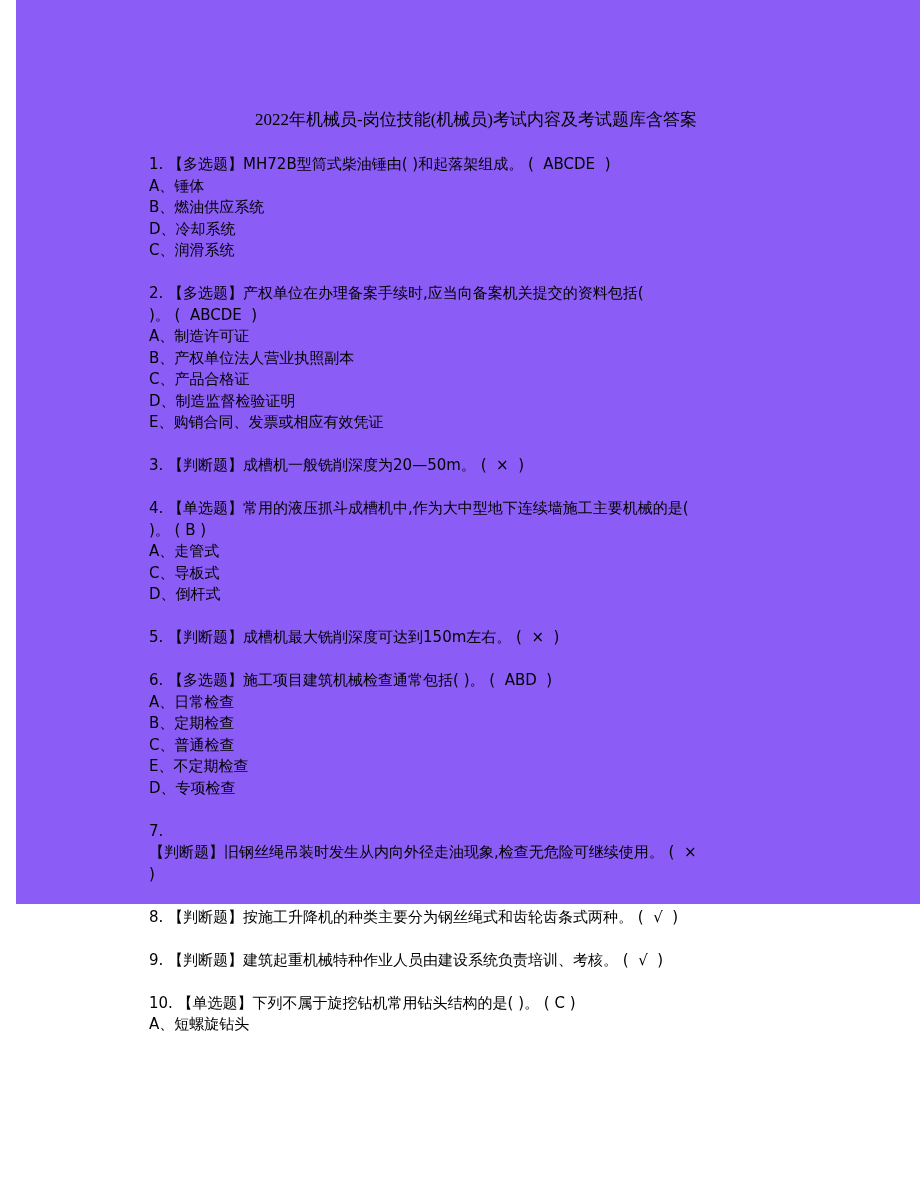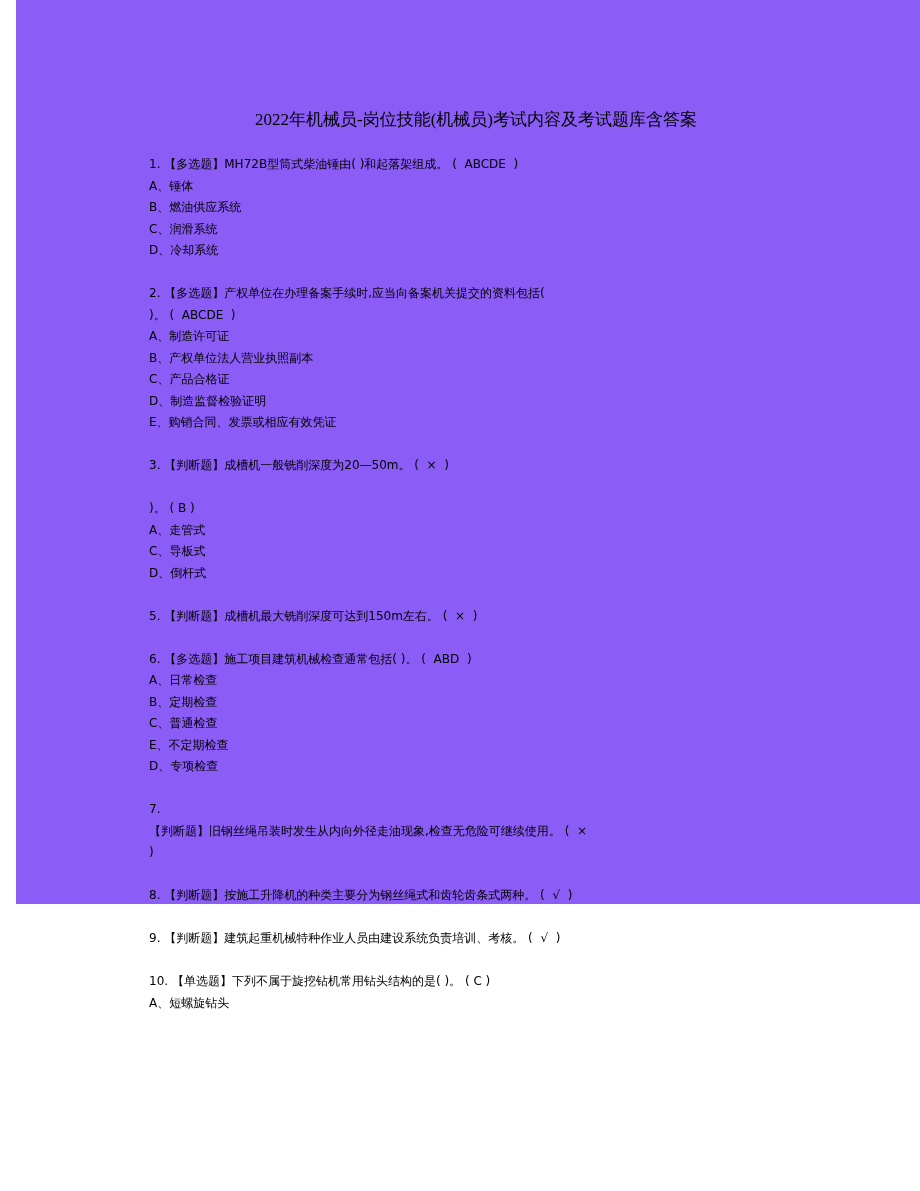--- a/index.html
+++ b/index.html
@@ -4,51 +4,52 @@
   <style>
     html, body { margin: 0; padding: 0; background: #ffffff; }
     body { width: 920px; height: 1191px; position: relative; overflow: hidden; color: #000; }
     .page { position: absolute; left: 16px; top: 0; width: 920px; height: 904px; background: #8b5cf6; }
     .title {
       position: absolute; left: 0; top: 108px; width: 920px; text-align: center;
       font-family: "Liberation Serif", "DejaVu Serif", serif; font-size: 17px; line-height: 24px;
     }
     .content {
       position: absolute; left: 133px; top: 154px; width: 640px;
-      font-family: "DejaVu Sans", "Liberation Sans", sans-serif; font-size: 12px; line-height: 21.5px;
+      font-family: "DejaVu Sans", "Liberation Sans", sans-serif; font-size: 15px; line-height: 21.5px;
     }
     .q { margin: 0 0 21.5px 0; }
     .line { white-space: pre; height: 21.5px; }
   </style>
 </head>
 <body>
 
 <div class="page">
   <div class="title">2022年机械员-岗位技能(机械员)考试内容及考试题库含答案</div>
   <div class="content" id="content">
       <div class="q">
         <div class="line">1. 【多选题】MH72B型筒式柴油锤由( )和起落架组成。 (  ABCDE  )</div>
         <div class="line">A、锤体</div>
         <div class="line">B、燃油供应系统</div>
+        <div class="line">D、冷却系统</div>
         <div class="line">C、润滑系统</div>
-        <div class="line">D、冷却系统</div>
       </div>
       <div class="q">
         <div class="line">2. 【多选题】产权单位在办理备案手续时,应当向备案机关提交的资料包括(</div>
         <div class="line">)。 (  ABCDE  )</div>
         <div class="line">A、制造许可证</div>
         <div class="line">B、产权单位法人营业执照副本</div>
         <div class="line">C、产品合格证</div>
         <div class="line">D、制造监督检验证明</div>
         <div class="line">E、购销合同、发票或相应有效凭证</div>
       </div>
       <div class="q">
         <div class="line">3. 【判断题】成槽机一般铣削深度为20—50m。 (  ×  )</div>
       </div>
       <div class="q">
+        <div class="line">4. 【单选题】常用的液压抓斗成槽机中,作为大中型地下连续墙施工主要机械的是(</div>
         <div class="line">)。 ( B )</div>
         <div class="line">A、走管式</div>
         <div class="line">C、导板式</div>
         <div class="line">D、倒杆式</div>
       </div>
       <div class="q">
         <div class="line">5. 【判断题】成槽机最大铣削深度可达到150m左右。 (  ×  )</div>
       </div>
       <div class="q">
         <div class="line">6. 【多选题】施工项目建筑机械检查通常包括( )。 (  ABD  )</div>

